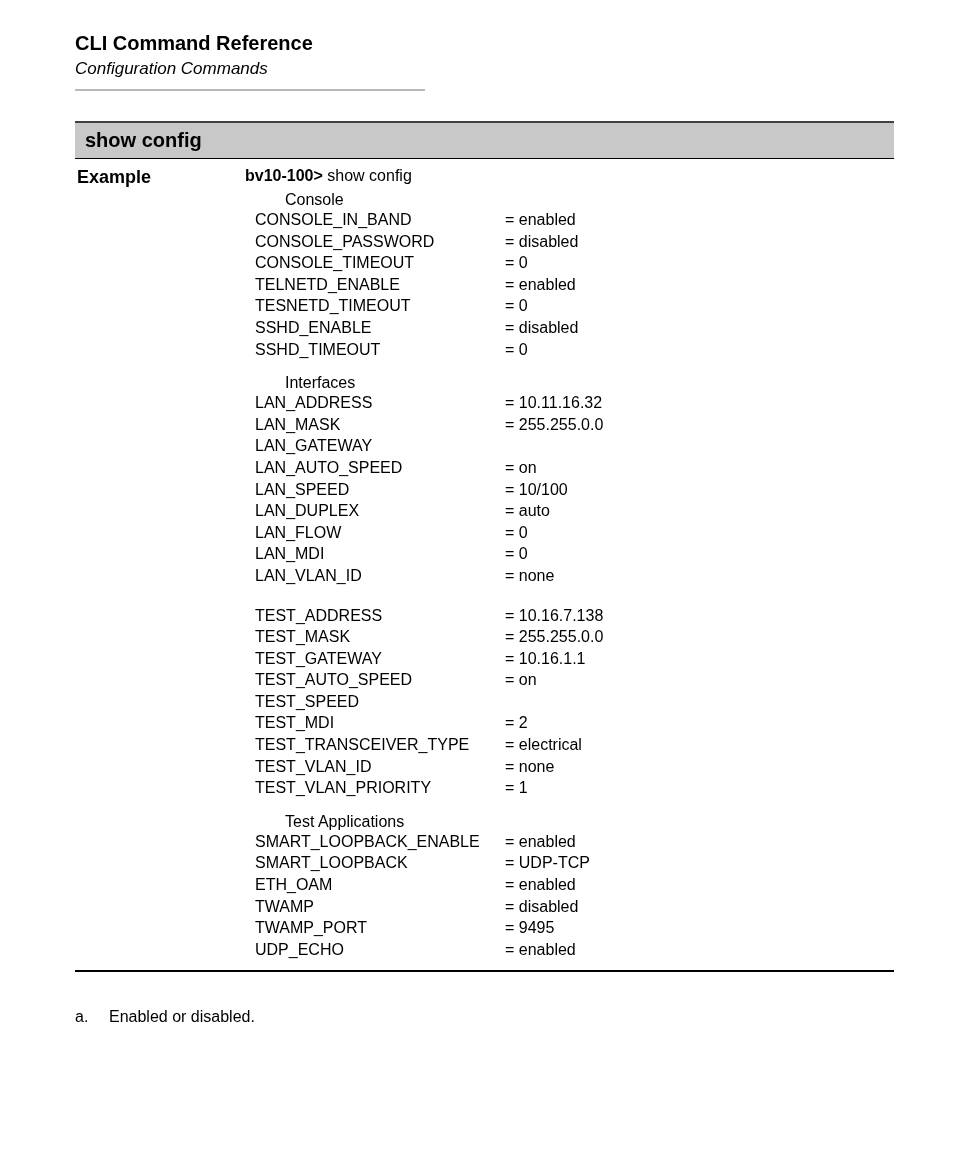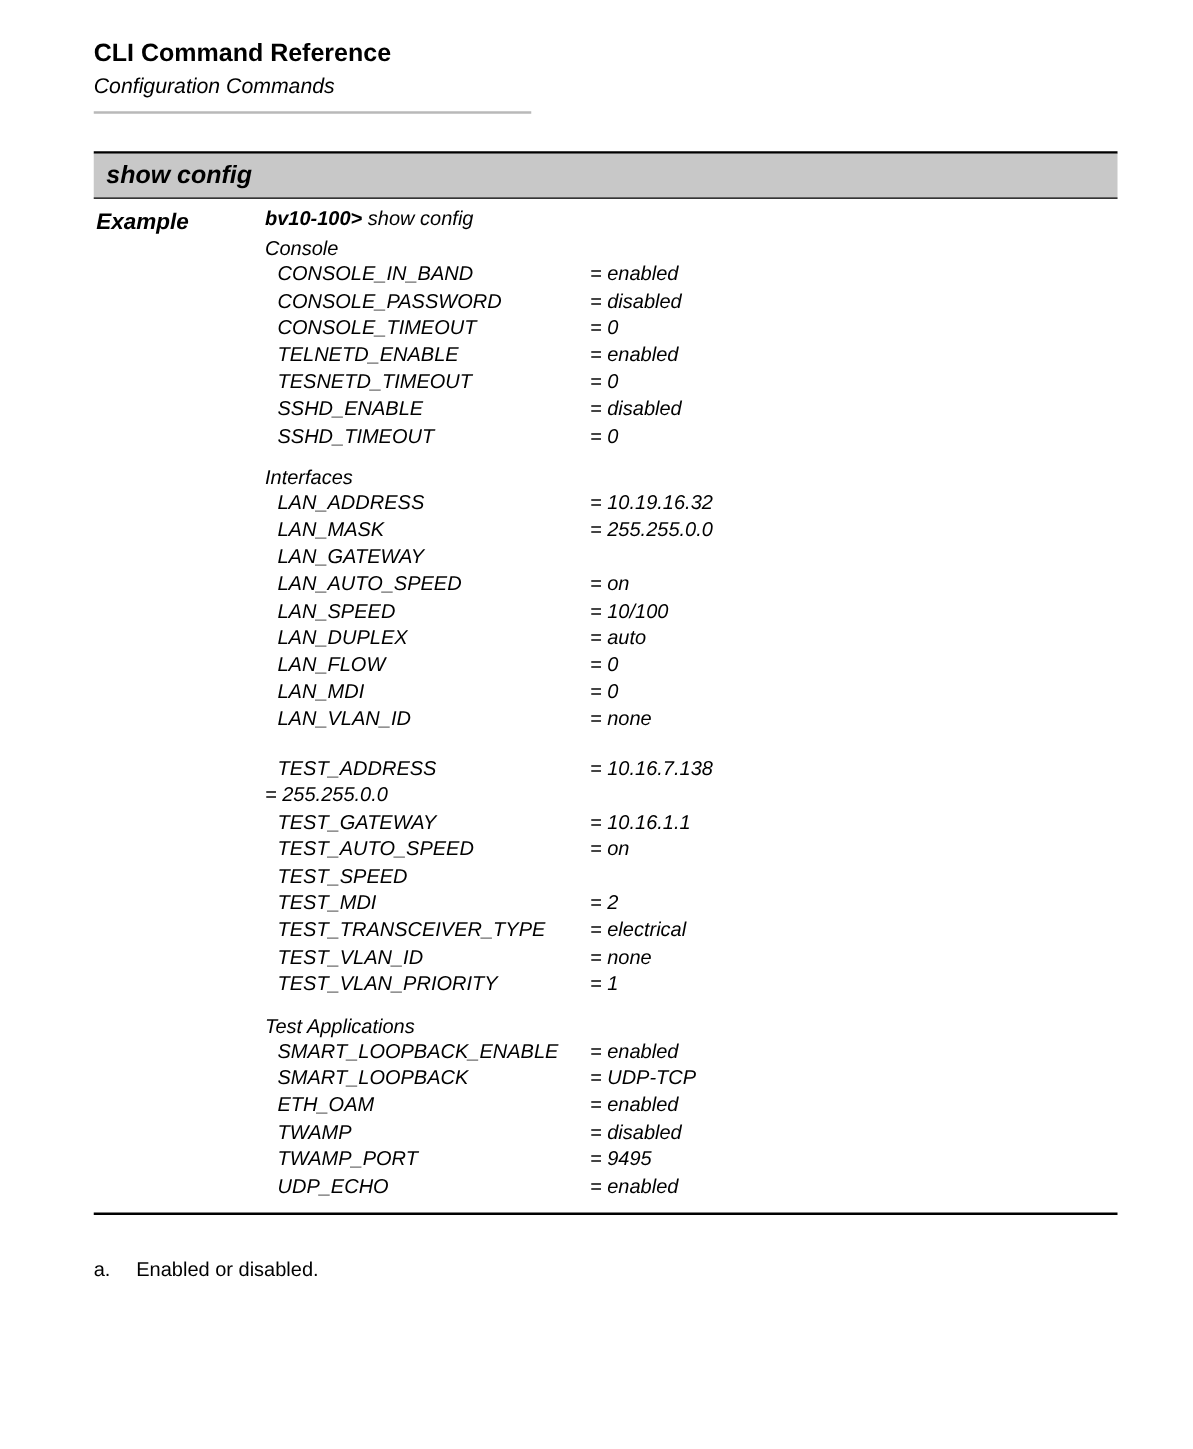--- a/index.html
+++ b/index.html
@@ -26,34 +26,34 @@
       font-size: 17px;
       margin-bottom: 10px;
     }
     .hdr-rule {
       border: none;
       border-top: 2px solid #b9b9b9;
       margin: 0 0 30px 0;
       width: 350px;
     }
     .cmd-box {
-      border-top: 2px solid #000000;
+      border-top: 2px solid #404040;
       border-bottom: 2px solid #000;
-      font-style: italic;
     }
     .cmd-titlebar {
       background: #c8c8c8;
       padding: 6px 10px;
       font-size: 20px;
       font-weight: bold;
       border-bottom: 1px solid #000;
     }
     .cmd-body {
       display: flex;
       padding: 8px 0 10px 0;
+      gap: 33px;
     }
     .example-label {
       width: 135px;
       font-weight: bold;
       font-size: 18px;
       padding-left: 2px;
       flex-shrink: 0;
     }
     .example-content {
       flex: 1;
@@ -61,20 +61,21 @@
     .prompt-line {
       margin-bottom: 6px;
     }
     .prompt {
       font-weight: bold;
       text-align: center;
     }
     .section-name {
       margin-top: 14px;
       margin-bottom: 0;
+      margin-left: 40px;
     }
     .section-name:first-of-type {
       margin-top: 0;
     }
     .kv-row {
       display: flex;
       line-height: 1.35;
     }
     .kv-key {
       width: 260px;
@@ -140,21 +141,21 @@
               <div class="kv-key">SSHD_ENABLE</div>
               <div class="kv-val">= disabled</div>
             </div>
             <div class="kv-row">
               <div class="kv-key">SSHD_TIMEOUT</div>
               <div class="kv-val">= 0</div>
             </div>
             <div class="section-name">Interfaces</div>
             <div class="kv-row">
               <div class="kv-key">LAN_ADDRESS</div>
-              <div class="kv-val">= 10.19.16.32</div>
+              <div class="kv-val">= 10.11.16.32</div>
             </div>
             <div class="kv-row">
               <div class="kv-key">LAN_MASK</div>
               <div class="kv-val">= 255.255.0.0</div>
             </div>
             <div class="kv-row">
               <div class="kv-key">LAN_GATEWAY</div>
             </div>
             <div class="kv-row">
               <div class="kv-key">LAN_AUTO_SPEED</div>
@@ -179,20 +180,21 @@
             <div class="kv-row">
               <div class="kv-key">LAN_VLAN_ID</div>
               <div class="kv-val">= none</div>
             </div>
             <div style="height: 18px;"></div>
             <div class="kv-row">
               <div class="kv-key">TEST_ADDRESS</div>
               <div class="kv-val">= 10.16.7.138</div>
             </div>
             <div class="kv-row">
+              <div class="kv-key">TEST_MASK</div>
               <div class="kv-val">= 255.255.0.0</div>
             </div>
             <div class="kv-row">
               <div class="kv-key">TEST_GATEWAY</div>
               <div class="kv-val">= 10.16.1.1</div>
             </div>
             <div class="kv-row">
               <div class="kv-key">TEST_AUTO_SPEED</div>
               <div class="kv-val">= on</div>
             </div>

